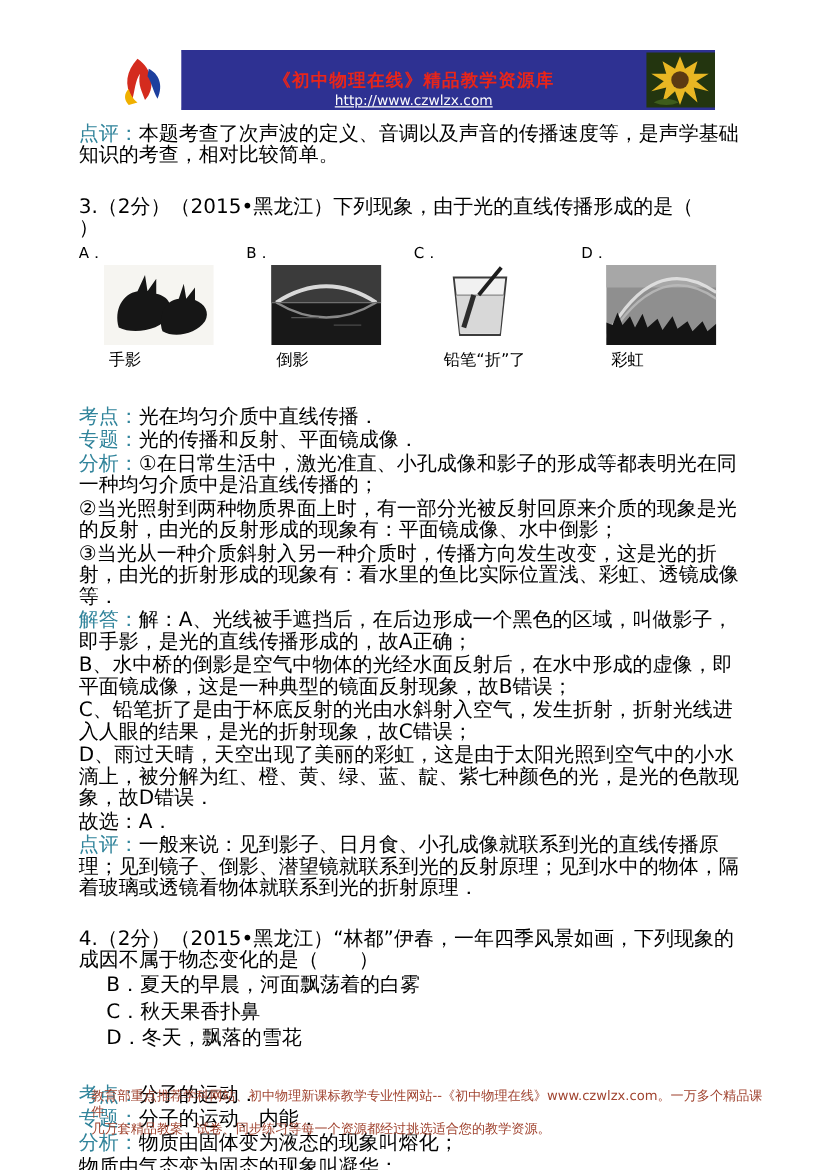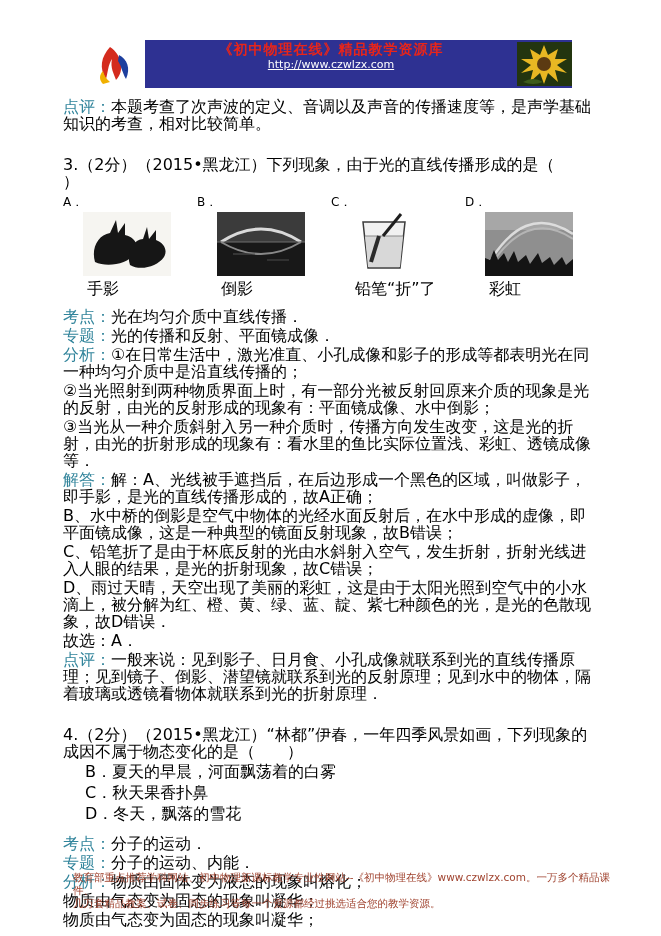--- a/index.html
+++ b/index.html
@@ -11,38 +11,38 @@
   }
   .page { padding:0 60px 0 63px; }
 
   
   .banner {
     margin:40px 0 10px 25px; width:484px; height:48px;
     background:#2e3192; display:flex; align-items:stretch; overflow:hidden;
   }
   .banner-logo { width:57px; background:#fff; flex:none; }
   .banner-logo svg, .banner-flower svg { display:block; width:100%; height:100%; }
-  .banner-center { flex:1; display:flex; flex-direction:column; justify-content:flex-start; align-items:center; }
+  .banner-center { flex:1; display:flex; flex-direction:column; justify-content:flex-end; align-items:center; }
   .banner-title { color:#e8251a; font-weight:bold; font-size:14px; letter-spacing:1px; line-height:18px; }
   .banner-url { color:#fefefe; font-size:11px; line-height:14px; cursor:pointer;text-decoration:underline; }
   .banner-flower { width:55px; flex:none; }
 
   
   .para { margin:0 0 2px 0; font-size:16px; line-height:17px; word-break:break-all; }
   .label { color:#31849b; }
   .stem { margin-top:24px; }
-  .sec  { margin-top:12px; }
+  .sec  { margin-top:28px; }
 
   
   .options-row { display:flex; margin-top:4px; width:538px; }
   .opt { width:134px; flex:none; }
   .opt-letter { font-size:12px; line-height:16px; }
   .opt-img { margin:2px 0 0 20px; }
   .opt-img svg { display:block; }
-  .opt-caption { margin:5px 0 0 24px; font-size:16px; line-height:15px; }
+  .opt-caption { margin:5px 0 0 24px; font-size:13px; line-height:15px; }
 
   
   .q4opt { margin:0 0 2px 22px; line-height:19px; }
 
   
   .footer {
     position:absolute; left:73px; right:50px; bottom:26px;
     color:#a0432f; font-size:10.5px; line-height:13px; word-break:break-all;
   }
 </style>

